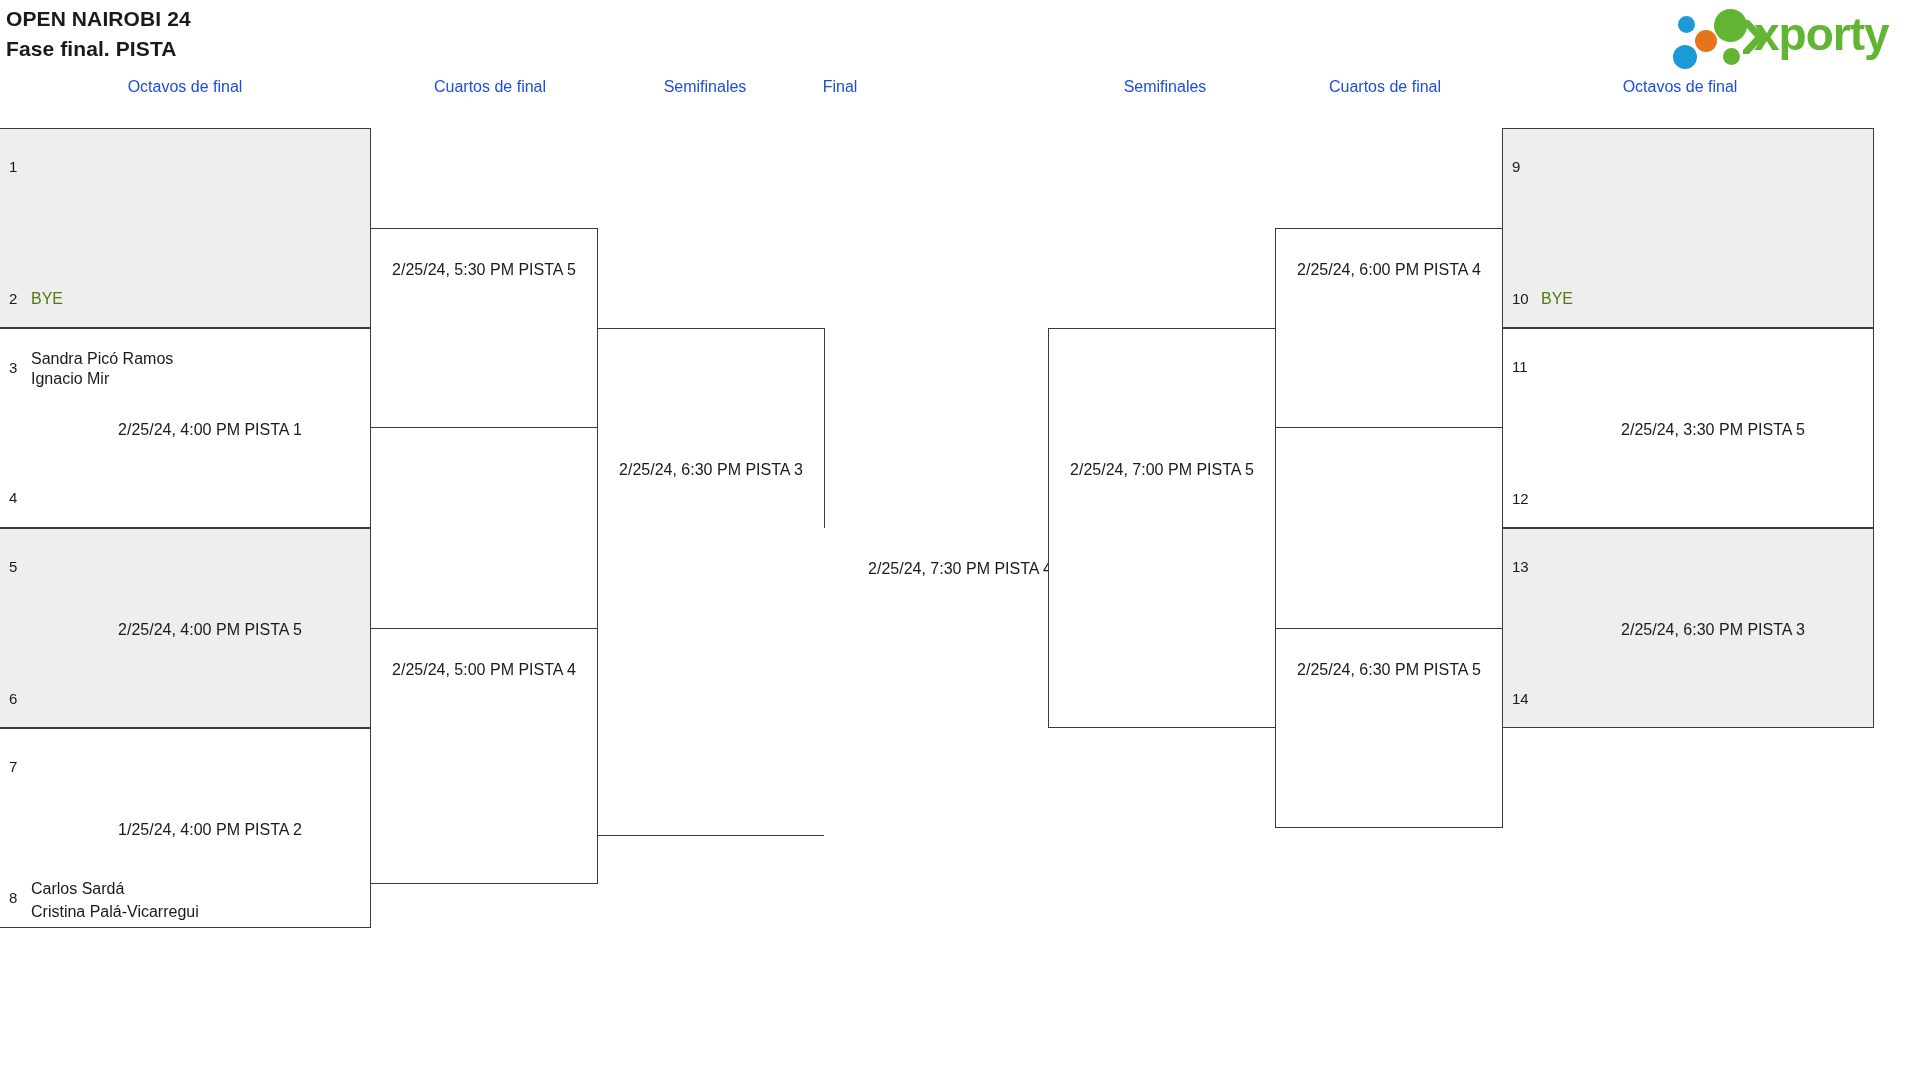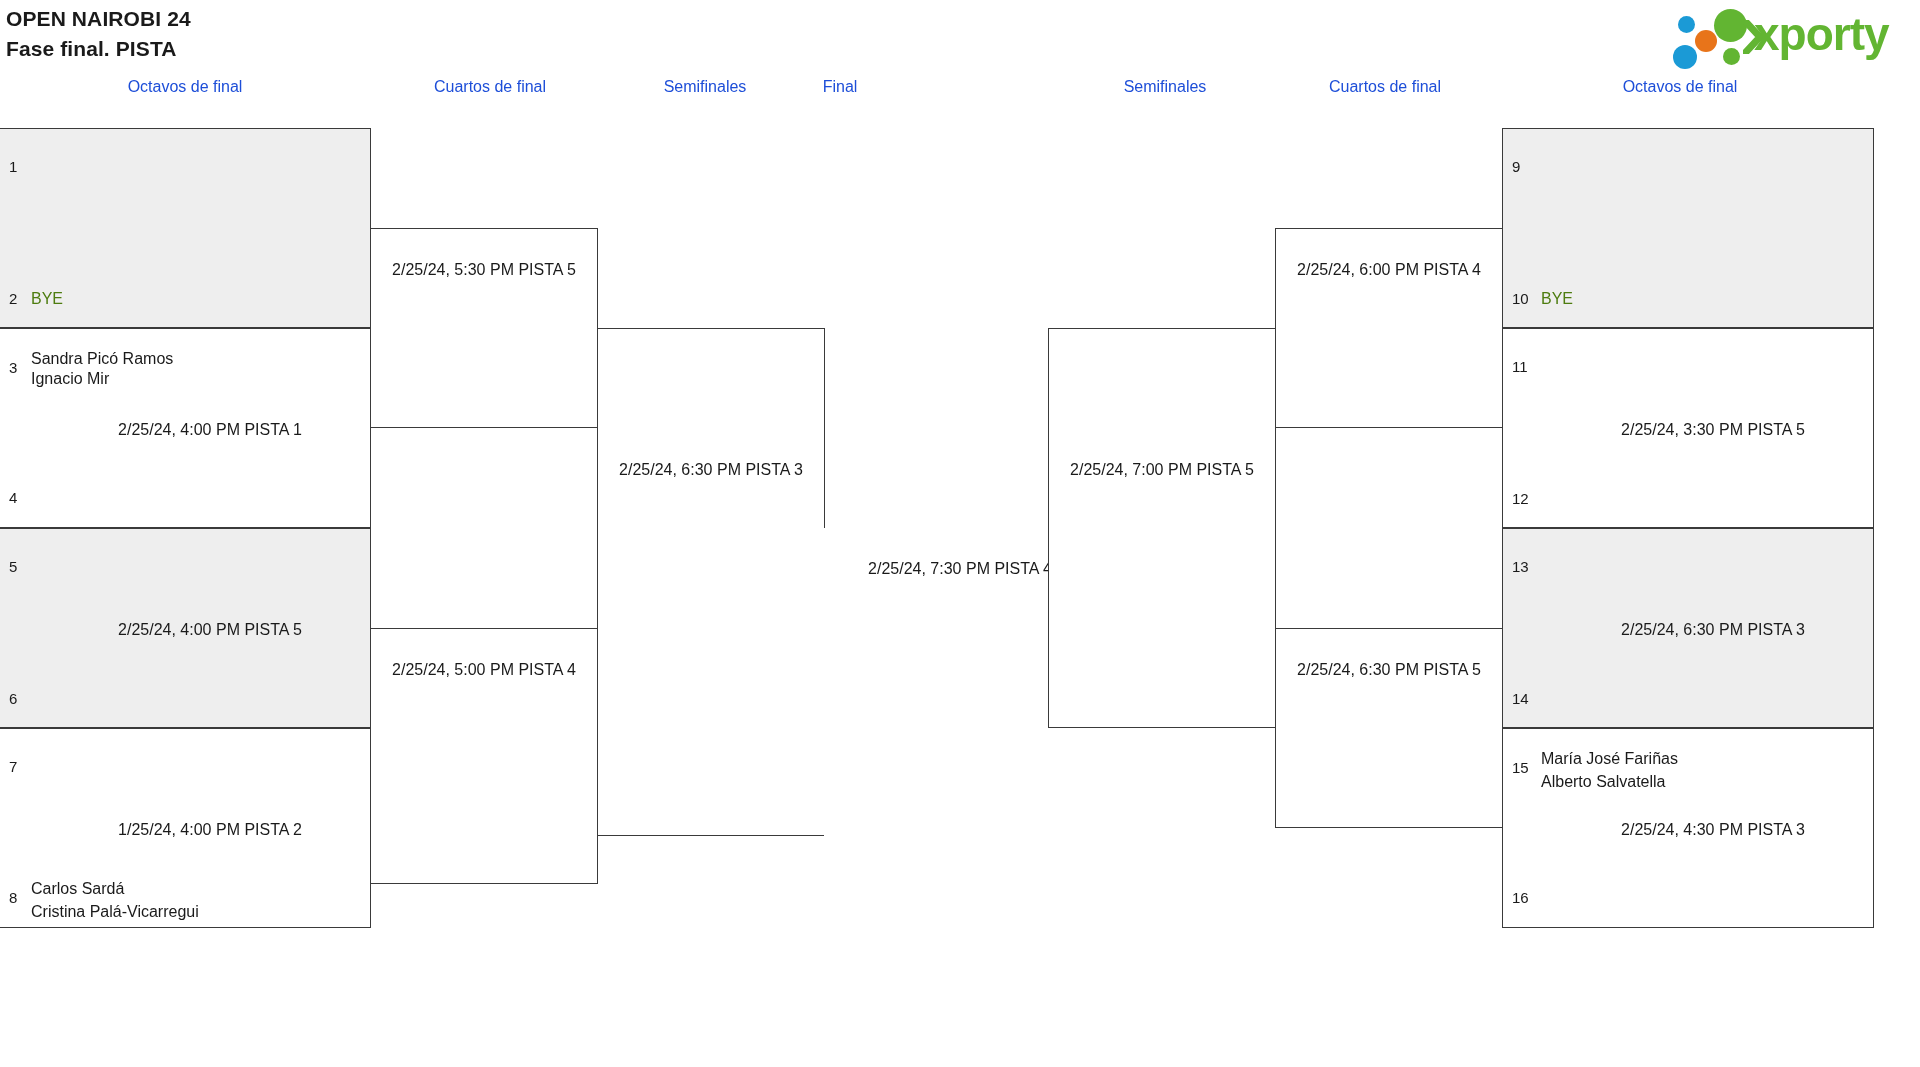--- a/index.html
+++ b/index.html
@@ -132,21 +132,14 @@
     <span class="match-time" style="left:60px; top:90px; width:300px;">2/25/24, 3:30 PM PISTA 5</span>
     <span class="seed" style="left:9px; top:161px;">12</span>
   </div>
 
   <div class="cell shaded" style="left:1502px; top:528px; width:372px; height:200px;">
     <span class="seed" style="left:9px; top:29px;">13</span>
     <span class="match-time" style="left:60px; top:90px; width:300px;">2/25/24, 6:30 PM PISTA 3</span>
     <span class="seed" style="left:9px; top:161px;">14</span>
   </div>
 
-  <div class="cell" style="left:1502px; top:728px; width:372px; height:200px;">
-    <span class="seed" style="left:9px; top:30px;">15</span>
-    <span class="players" style="left:38px; top:20px;">María José Fariñas</span>
-    <span class="players" style="left:38px; top:43px;">Alberto Salvatella</span>
-    <span class="match-time" style="left:60px; top:90px; width:300px;">2/25/24, 4:30 PM PISTA 3</span>
-    <span class="seed" style="left:9px; top:160px;">16</span>
-  </div>
 
 </div>
 
 </body></html>

